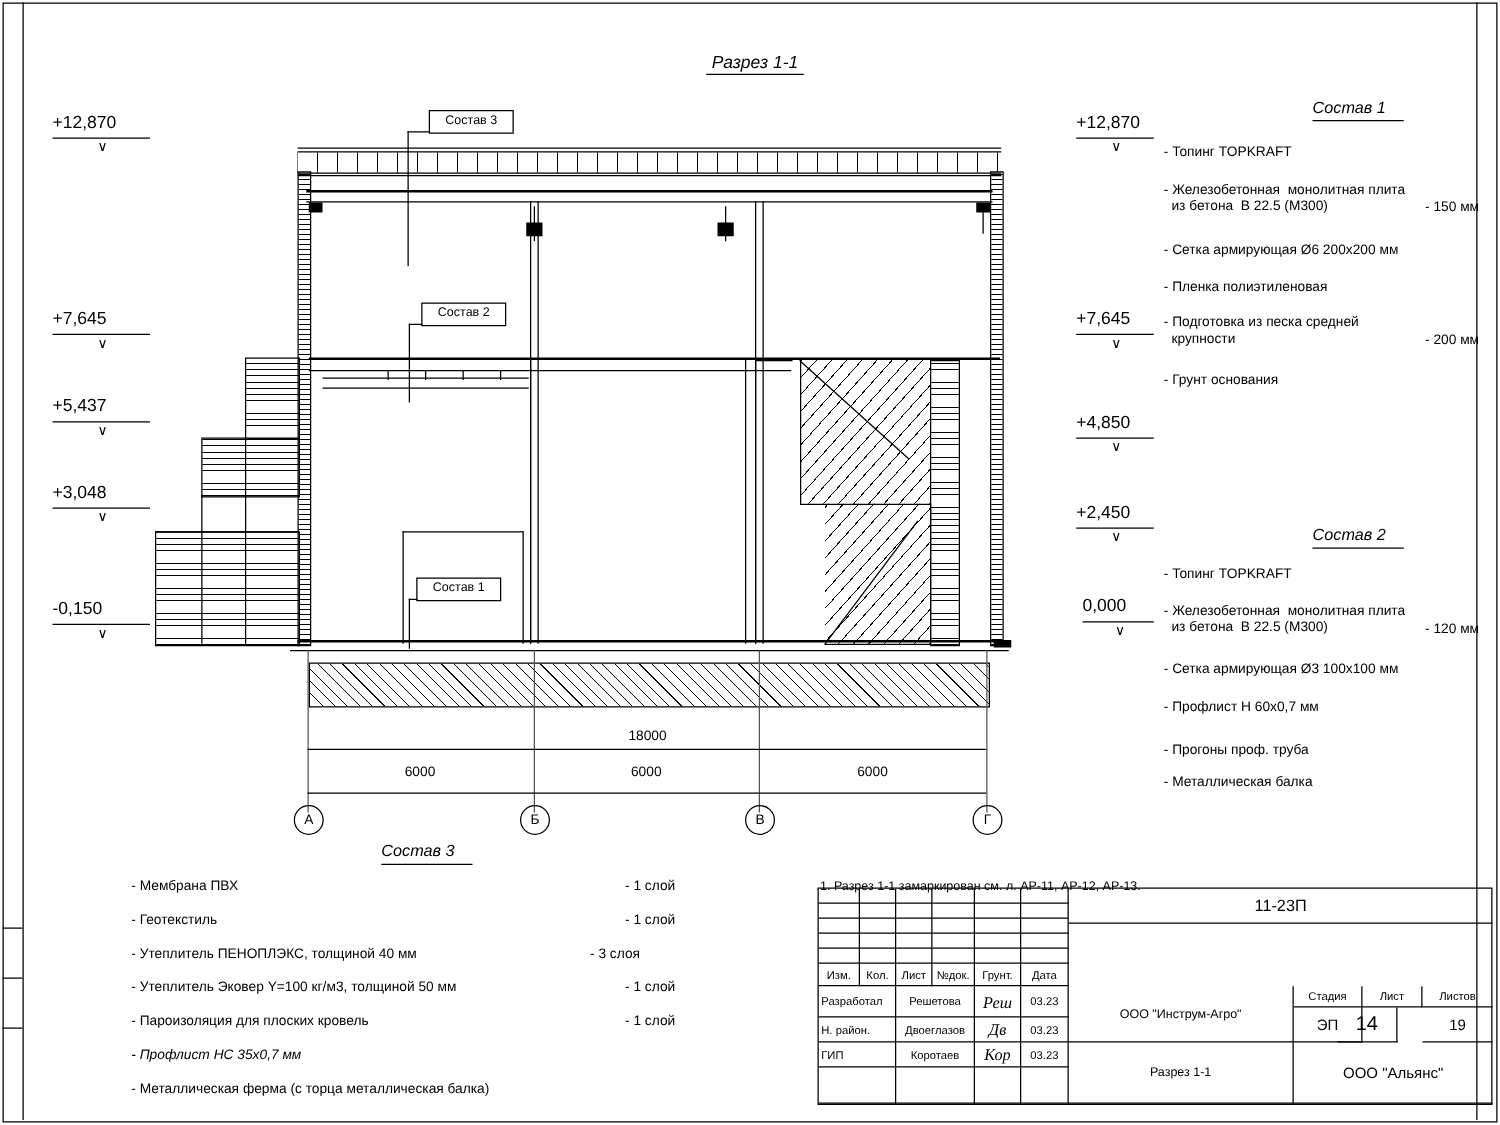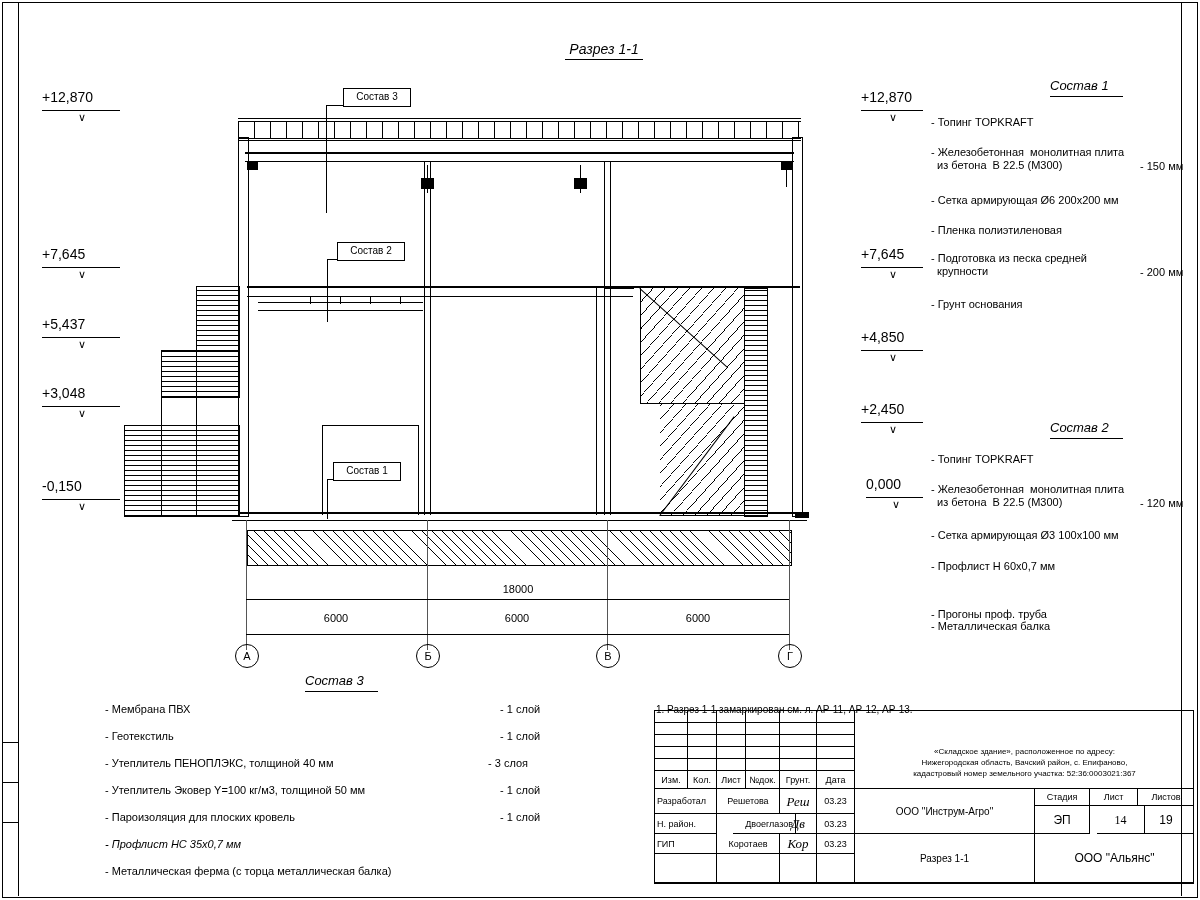--- a/index.html
+++ b/index.html
@@ -291,52 +291,50 @@
   <div class="ln hln" style="left:1050px; top:438px; width:73px;"></div>
 
   <div class="abs txt" style="left:931px; top:453px;">- Топинг TOPKRAFT</div>
 
   <div class="abs txt" style="left:931px; top:483px;">- Железобетонная  монолитная плита
   из бетона  В 22.5 (М300)</div>
   <div class="abs txt" style="left:1140px; top:497px;">- 120 мм</div>
 
   <div class="abs txt" style="left:931px; top:529px;">- Сетка армирующая Ø3 100х100 мм</div>
   <div class="abs txt" style="left:931px; top:560px;">- Профлист Н 60х0,7 мм</div>
-  <div class="abs txt" style="left:931px; top:608px;">- Прогоны проф. труба</div>
+  <div class="abs txt" style="left:931px; top:594px;">- Прогоны проф. труба</div>
   <div class="abs txt" style="left:931px; top:620px;">- Металлическая балка</div>
 
   <div class="abs spec-title" style="left:305px; top:673px;">Состав 3</div>
   <div class="ln hln" style="left:305px; top:691px; width:73px;"></div>
 
   <div class="abs txt" style="left:105px; top:703px;">- Мембрана ПВХ</div>
   <div class="abs txt" style="left:500px; top:703px;">- 1 слой</div>
 
   <div class="abs txt" style="left:105px; top:730px;">- Геотекстиль</div>
   <div class="abs txt" style="left:500px; top:730px;">- 1 слой</div>
 
   <div class="abs txt" style="left:105px; top:757px;">- Утеплитель ПЕНОПЛЭКС, толщиной 40 мм</div>
-  <div class="abs txt" style="left:488px; top:757px;">- 3 слоя</div>
+  <div class="abs txt" style="left:472px; top:757px;">- 3 слоя</div>
 
   <div class="abs txt" style="left:105px; top:784px;">- Утеплитель Эковер Y=100 кг/м3, толщиной 50 мм</div>
   <div class="abs txt" style="left:500px; top:784px;">- 1 слой</div>
 
   <div class="abs txt" style="left:105px; top:811px;">- Пароизоляция для плоских кровель</div>
   <div class="abs txt" style="left:500px; top:811px;">- 1 слой</div>
 
   <div class="abs txt" style="left:105px; top:838px;font-style:italic;">- Профлист НС 35х0,7 мм</div>
   <div class="abs txt" style="left:105px; top:865px;">- Металлическая ферма (с торца металлическая балка)</div>
 
   <div class="abs txt-sm" style="left:656px; top:704px;">1. Разрез 1-1 замаркирован см. л. АР-11, АР-12, АР-13.</div>
 
   <div class="tb-wrap">
 
-
-    <div class="tbcell c" style="left:200px; top:28px; width:339px; height:50px; border-right:none; font-size:8px; line-height:11px; white-space:pre-line; padding-top:7px;">«Складское здание», расположенное по адресу:
-Нижегородская область, Вачский район, с. Епифаново,
-кадастровый номер земельного участка: 52:36:0003021:367</div>
+    <div class="tbcell c" style="left:200px; top:0px; width:339px; height:28px; border-right:none; font-size:13px; line-height:26px;">11-23П</div>
+
 
     <div class="tbcell" style="left:0px; top:0px; width:33px; height:12px;"></div>
     <div class="tbcell" style="left:33px; top:0px; width:29px; height:12px;"></div>
     <div class="tbcell" style="left:62px; top:0px; width:29px; height:12px;"></div>
     <div class="tbcell" style="left:91px; top:0px; width:34px; height:12px;"></div>
     <div class="tbcell" style="left:125px; top:0px; width:37px; height:12px;"></div>
     <div class="tbcell" style="left:162px; top:0px; width:38px; height:12px;"></div>
 
     <div class="tbcell" style="left:0px; top:12px; width:33px; height:12px;"></div>
     <div class="tbcell" style="left:33px; top:12px; width:29px; height:12px;"></div>
@@ -372,21 +370,21 @@
     <div class="tbcell c" style="left:91px; top:60px; width:34px; height:18px; line-height:16px;">№док.</div>
     <div class="tbcell c" style="left:125px; top:60px; width:37px; height:18px; line-height:16px;">Грунт.</div>
     <div class="tbcell c" style="left:162px; top:60px; width:38px; height:18px; line-height:16px;">Дата</div>
 
     <div class="tbcell" style="left:0px; top:78px; width:62px; height:25px; line-height:23px;">Разработал</div>
     <div class="tbcell c" style="left:62px; top:78px; width:63px; height:25px; line-height:23px;">Решетова</div>
     <div class="tbcell c sig" style="left:125px; top:78px; width:37px; height:25px; line-height:23px;">Реш</div>
     <div class="tbcell c" style="left:162px; top:78px; width:38px; height:25px; line-height:23px;">03.23</div>
 
     <div class="tbcell" style="left:0px; top:103px; width:62px; height:20px; line-height:18px;">Н. район.</div>
-    <div class="tbcell c" style="left:78px; top:103px; width:63px; height:20px; line-height:18px;text-align:right;">Двоеглазов</div>
+    <div class="tbcell c" style="left:62px; top:103px; width:63px; height:20px; line-height:18px;">Двоеглазов</div>
     <div class="tbcell c sig" style="left:125px; top:103px; width:37px; height:20px; line-height:18px;">Дв</div>
     <div class="tbcell c" style="left:162px; top:103px; width:38px; height:20px; line-height:18px;">03.23</div>
 
     <div class="tbcell" style="left:0px; top:123px; width:62px; height:20px; line-height:18px;">ГИП</div>
     <div class="tbcell c" style="left:62px; top:123px; width:63px; height:20px; line-height:18px;">Коротаев</div>
     <div class="tbcell c sig" style="left:125px; top:123px; width:37px; height:20px; line-height:18px;">Кор</div>
     <div class="tbcell c" style="left:162px; top:123px; width:38px; height:20px; line-height:18px;">03.23</div>
 
     <div class="tbcell" style="left:0px; top:143px; width:62px; height:29px;"></div>
     <div class="tbcell" style="left:62px; top:143px; width:63px; height:29px;"></div>
@@ -395,19 +393,19 @@
 
     <div class="tbcell c" style="left:200px; top:78px; width:180px; height:45px; line-height:43px; font-size:10px;">ООО "Инструм-Агро"</div>
 
     <div class="tbcell c" style="left:200px; top:123px; width:180px; height:49px; line-height:47px; font-size:10px;">Разрез 1-1</div>
 
     <div class="tbcell c" style="left:380px; top:78px; width:55px; height:17px; line-height:15px;">Стадия</div>
     <div class="tbcell c" style="left:435px; top:78px; width:48px; height:17px; line-height:15px;">Лист</div>
     <div class="tbcell c" style="left:483px; top:78px; width:56px; height:17px; line-height:15px; border-right:none;">Листов</div>
 
     <div class="tbcell c" style="left:380px; top:95px; width:55px; height:28px; line-height:26px; font-size:12px;">ЭП</div>
-    <div class="tbcell c" style="left:442px; top:95px; width:48px; height:28px; line-height:26px; font-size:12px;font-family:Liberation Serif, serif;">14</div>
+    <div class="tbcell c" style="left:415px; top:95px; width:48px; height:28px; line-height:26px; font-size:16px;">14</div>
     <div class="tbcell c" style="left:483px; top:95px; width:56px; height:28px; line-height:26px; font-size:12px; border-right:none;">19</div>
 
     <div class="tbcell c" style="left:380px; top:123px; width:159px; height:49px; line-height:47px; font-size:12px; border-right:none;">ООО "Альянс"</div>
   </div>
 
 </div>
 
 </body></html>

